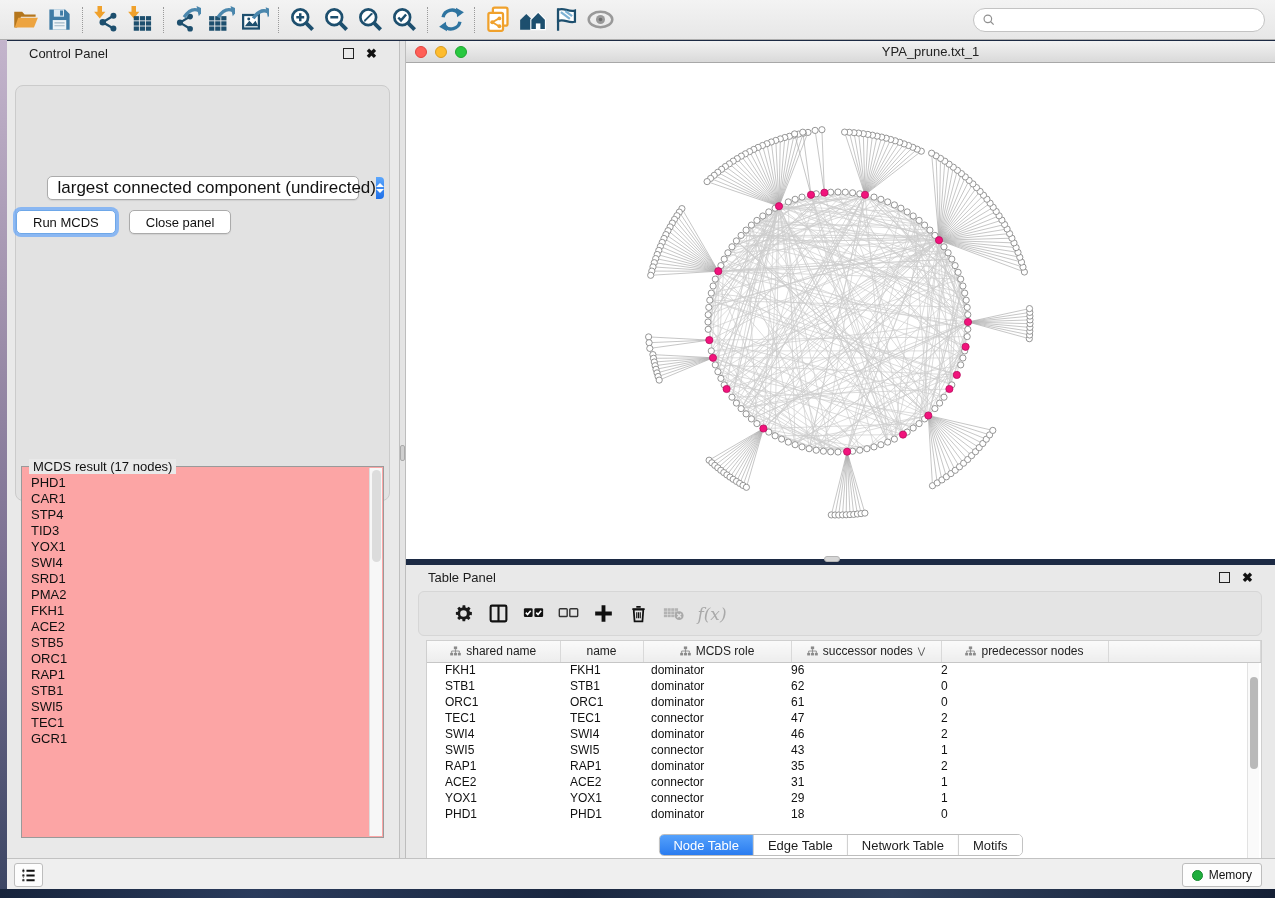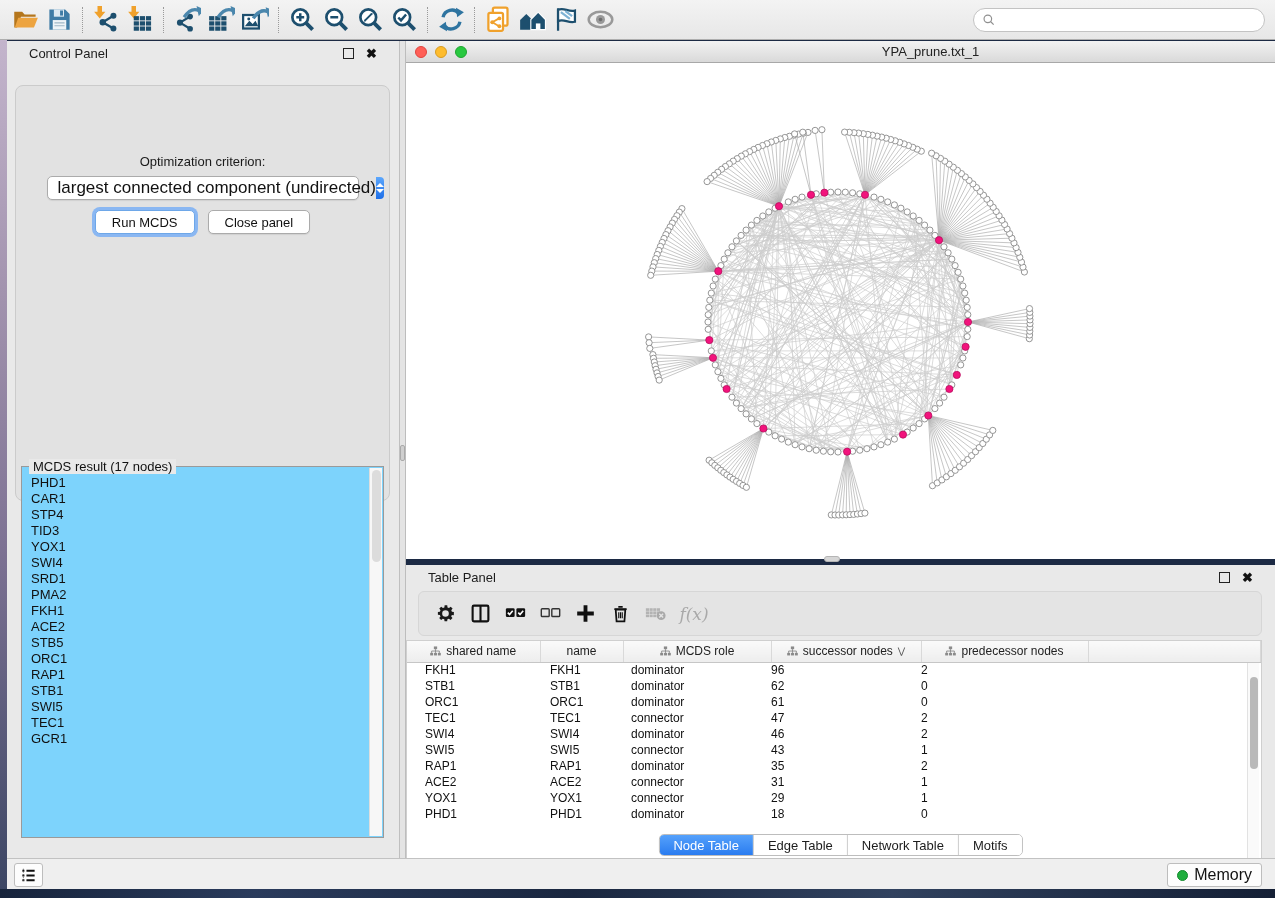--- a/index.html
+++ b/index.html
@@ -42,26 +42,26 @@
     background:#e2e2e2; border:1px solid #cbcbcb; border-radius:8px; }
   .opt-label { position:absolute; width:100%; top:68px; text-align:center; font-size:13px; color:#1a1a1a; }
   .dropdown { position:absolute; left:50%; transform:translateX(-50%); top:90px; width:312px; height:24px;
     background:#fff; border:1px solid #ababab; border-radius:5px; display:flex; align-items:center; cursor:pointer;
     box-shadow:0 1px 1px rgba(0,0,0,.08); }
   .dropdown .dd-text { flex:1; font-size:17px; color:#111; padding-left:10px; white-space:nowrap; }
   .dd-cap { width:20px; height:22px; margin-right:0px; border-radius:0 4px 4px 0;
     background:linear-gradient(#5ca7fd,#1e6fe8); display:flex; flex-direction:column; align-items:center; justify-content:center; gap:2px; }
   .dd-cap .tri-up { width:0; height:0; border-left:4px solid transparent; border-right:4px solid transparent; border-bottom:4px solid #fff; }
   .dd-cap .tri-dn { width:0; height:0; border-left:4px solid transparent; border-right:4px solid transparent; border-top:4px solid #fff; }
-  .btn-row { position:absolute; width:100%; top:124px; display:flex; justify-content:center; gap:13px; }
+  .btn-row { position:absolute; width:100%; top:124px; display:flex; justify-content:flex-start; gap:13px; }
   .mac-btn { height:24px; background:#fff; border:1px solid #ababab; border-radius:5px; font-size:13px; color:#111;
     padding:0 16px; display:flex; align-items:center; cursor:pointer; box-shadow:0 1px 1px rgba(0,0,0,.08); }
   .mac-btn.focused { box-shadow:0 0 0 3px rgba(90,160,250,.65); border-color:#6ea7e8; }
 
-  .result-group { position:absolute; left:14px; right:15px; top:425px; height:372px; background:#7dd3fc; border:1px solid #9a9a9a; }
+  .result-group { position:absolute; left:14px; right:15px; top:425px; height:372px; background:#fca5a5; border:1px solid #9a9a9a; }
   .result-legend { position:absolute; top:-8px; left:7px; background:#e9e9e9; padding:0 4px; font-size:13px; color:#111; }
   .result-list { position:absolute; inset:1px 14px 1px 1px; overflow:hidden; padding:7px 0 0 8px; }
   .result-item { font-size:13px; line-height:16px; color:#111; }
   .result-scroll { position:absolute; top:1px; bottom:1px; right:1px; width:13px; background:#f7f7f7; border-left:1px solid #ddd; }
   .result-thumb { position:absolute; top:2px; left:2px; width:9px; height:92px; border-radius:5px; background:#dcdcdc; }
 
   
   .vsplit { position:absolute; left:400px; top:41px; width:6px; height:817px; background:#e4e4e4; border-right:1px solid #bdbdbd; }
   .vsplit .grip { position:absolute; left:0px; top:404px; width:5px; height:16px; background:#cfcfcf; border:1px solid #aaa; border-radius:2px; }
   .hsplit-grip { position:absolute; left:824px; top:556px; width:16px; height:6px; background:#d6d6d6; border:1px solid #b5b5b5; border-radius:3px; z-index:5; }
@@ -75,27 +75,27 @@
   .light.red { background:#ff5f57; border:1px solid #e0443e; }
   .light.yellow { background:#febc2e; border:1px solid #d89c22; }
   .light.green { background:#28c840; border:1px solid #1fa52f; }
   .net-title { position:absolute; left:0; right:0; text-align:center; font-size:13px; color:#222; padding-left:180px; }
   .net-canvas { position:absolute; left:0; top:22px; width:869px; height:496px; background:#fff; }
   .net-canvas svg { position:absolute; inset:0; }
 
   
   .table-panel { position:absolute; left:406px; top:565px; width:869px; height:293px; background:#e9e9e9; }
   .tp-toolbar { position:absolute; left:12px; right:13px; top:26px; height:45px; background:#e4e4e4;
-    border:1px solid #d6d6d6; border-radius:6px; display:flex; align-items:center; padding-left:13px; gap:9px; }
+    border:1px solid #d6d6d6; border-radius:6px; display:flex; align-items:center; padding-left:31px; gap:9px; }
   .tp-icon { width:26px; height:28px; display:flex; align-items:center; justify-content:center; cursor:pointer; }
   .tp-icon svg { width:21px; height:21px; }
   .tp-icon.disabled { cursor:default; }
   .fx-label { font-family:"DejaVu Serif", serif; font-style:italic; font-size:17px; color:#a9a9a9; }
 
-  .data-table { position:absolute; left:0; right:13px; top:75px; height:232px; background:#fff; border:1px solid #cfcfcf; overflow:hidden; }
+  .data-table { position:absolute; left:20px; right:13px; top:75px; height:232px; background:#fff; border:1px solid #cfcfcf; overflow:hidden; }
   table.grid { border-collapse:collapse; width:100%; table-layout:fixed; }
   .grid th { height:21px; background:linear-gradient(#fafafa,#ededed); border-bottom:1px solid #c6c6c6; border-right:1px solid #d9d9d9;
     font-size:12px; font-weight:normal; color:#222; }
   .grid th .hcell { display:flex; align-items:center; justify-content:center; gap:5px; }
   .grid th svg { width:11px; height:11px; }
   .sort-chev { color:#555; font-size:9px; }
   .grid td { height:16px; font-size:12px; color:#111; white-space:nowrap; overflow:hidden; }
   td.c-text { padding-left:18px; }
   td.c-name { padding-left:10px; }
   td.c-role { padding-left:8px;margin-left:21px; }
@@ -105,21 +105,21 @@
 
   .table-tabs { position:absolute; left:50%; transform:translateX(-50%); top:269px; display:flex; height:22px;
     background:#fff; border:1px solid #bdbdbd; border-radius:5px; overflow:hidden; z-index:2; }
 
   
   .statusbar { position:absolute; left:7px; top:858px; width:1268px; height:31px; background:#efefef; border-top:1px solid #c2c2c2; }
   .status-list-btn { position:absolute; left:7px; top:4px; width:29px; height:24px; background:#fdfdfd; border:1px solid #bdbdbd;
     border-radius:3px; display:flex; align-items:center; justify-content:center; cursor:pointer; }
   .status-list-btn svg { width:17px; height:15px; }
   .memory-btn { position:absolute; right:13px; top:4px; height:24px; background:#fdfdfd; border:1px solid #bdbdbd; border-radius:3px;
-    display:flex; align-items:center; padding:0 9px; gap:6px; font-size:16px; color:#111; cursor:pointer; }
+    display:flex; align-items:center; padding:0 9px; gap:6px; font-size:12px; color:#111; cursor:pointer; }
   .memory-dot { width:11px; height:11px; border-radius:50%; background:#1fae3d; border:1px solid #148a2d; }
 </style>
 </head>
 <body>
 
 <div class="screen">
 
   <div class="wall-left"></div>
   <div class="wall-bottom"></div>
 
@@ -301,21 +301,20 @@
     </div>
   </div>
 
   <div class="control-panel">
     <div class="panel-titlebar">
       <span class="panel-title">Control Panel</span>
       <span class="float-icon"></span>
       <span class="close-icon">✖</span>
     </div>
     <div class="inner-panel">
-      <div class="opt-label">Optimization criterion:</div>
       <div class="dropdown">
         <span class="dd-text">largest connected component (undirected)</span>
         <span class="dd-cap">
             <span class="tri-up"></span>
             <span class="tri-dn"></span>
           </span>
       </div>
       <div class="btn-row">
         <button class="mac-btn focused">Run MCDS</button>
         <button class="mac-btn">Close panel</button>

